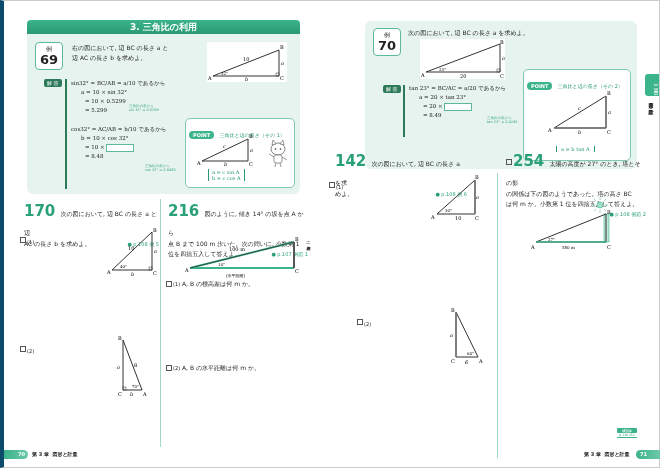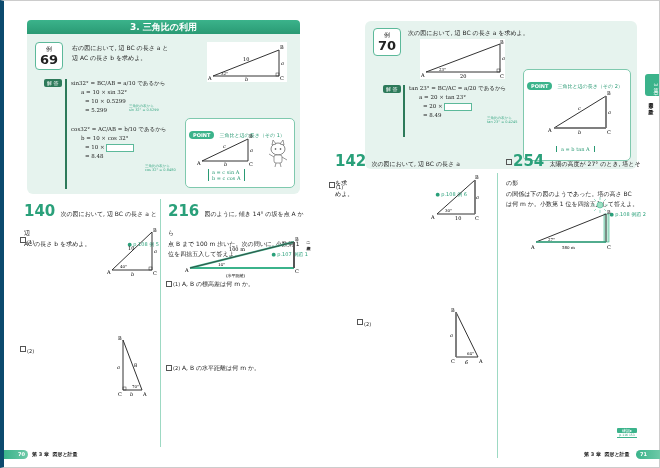--- a/index.html
+++ b/index.html
@@ -116,21 +116,21 @@
         <rect x="8" y="16" width="8" height="8" rx="2" fill="#fff" stroke="#555" stroke-width="0.6"></rect>
         <line x1="8" y1="18" x2="3" y2="15" stroke="#555" stroke-width="0.6"></line>
         <line x1="16" y1="18" x2="21" y2="21" stroke="#555" stroke-width="0.6"></line>
         <line x1="10" y1="24" x2="9" y2="28" stroke="#555" stroke-width="0.6"></line>
         <line x1="14" y1="24" x2="15" y2="28" stroke="#555" stroke-width="0.6"></line>
       </svg>
     </div>
   </div>
 
   <div class="abs" style="left:20px; top:200px; width:135px;">
-    <span class="prob-num">140</span>
+    <span class="prob-num">170</span>
     <span class="prob-text">次の図において, 辺 BC の長さ a と辺</span>
     <div class="prob-text" style="position:relative;">
       <span>AC の長さ b を求めよ。</span>
       <span class="ref" style="position:absolute; right:0;">● <span>p.108 例 5</span></span>
     </div>
   </div>
   <div class="abs" style="left:16px; top:228px;">
     <span class="chk"></span><span class="sub">(1)</span>
   </div>
   <svg class="abs" style="left:100px; top:225px;" width="60" height="52" viewBox="0 0 60 52">

